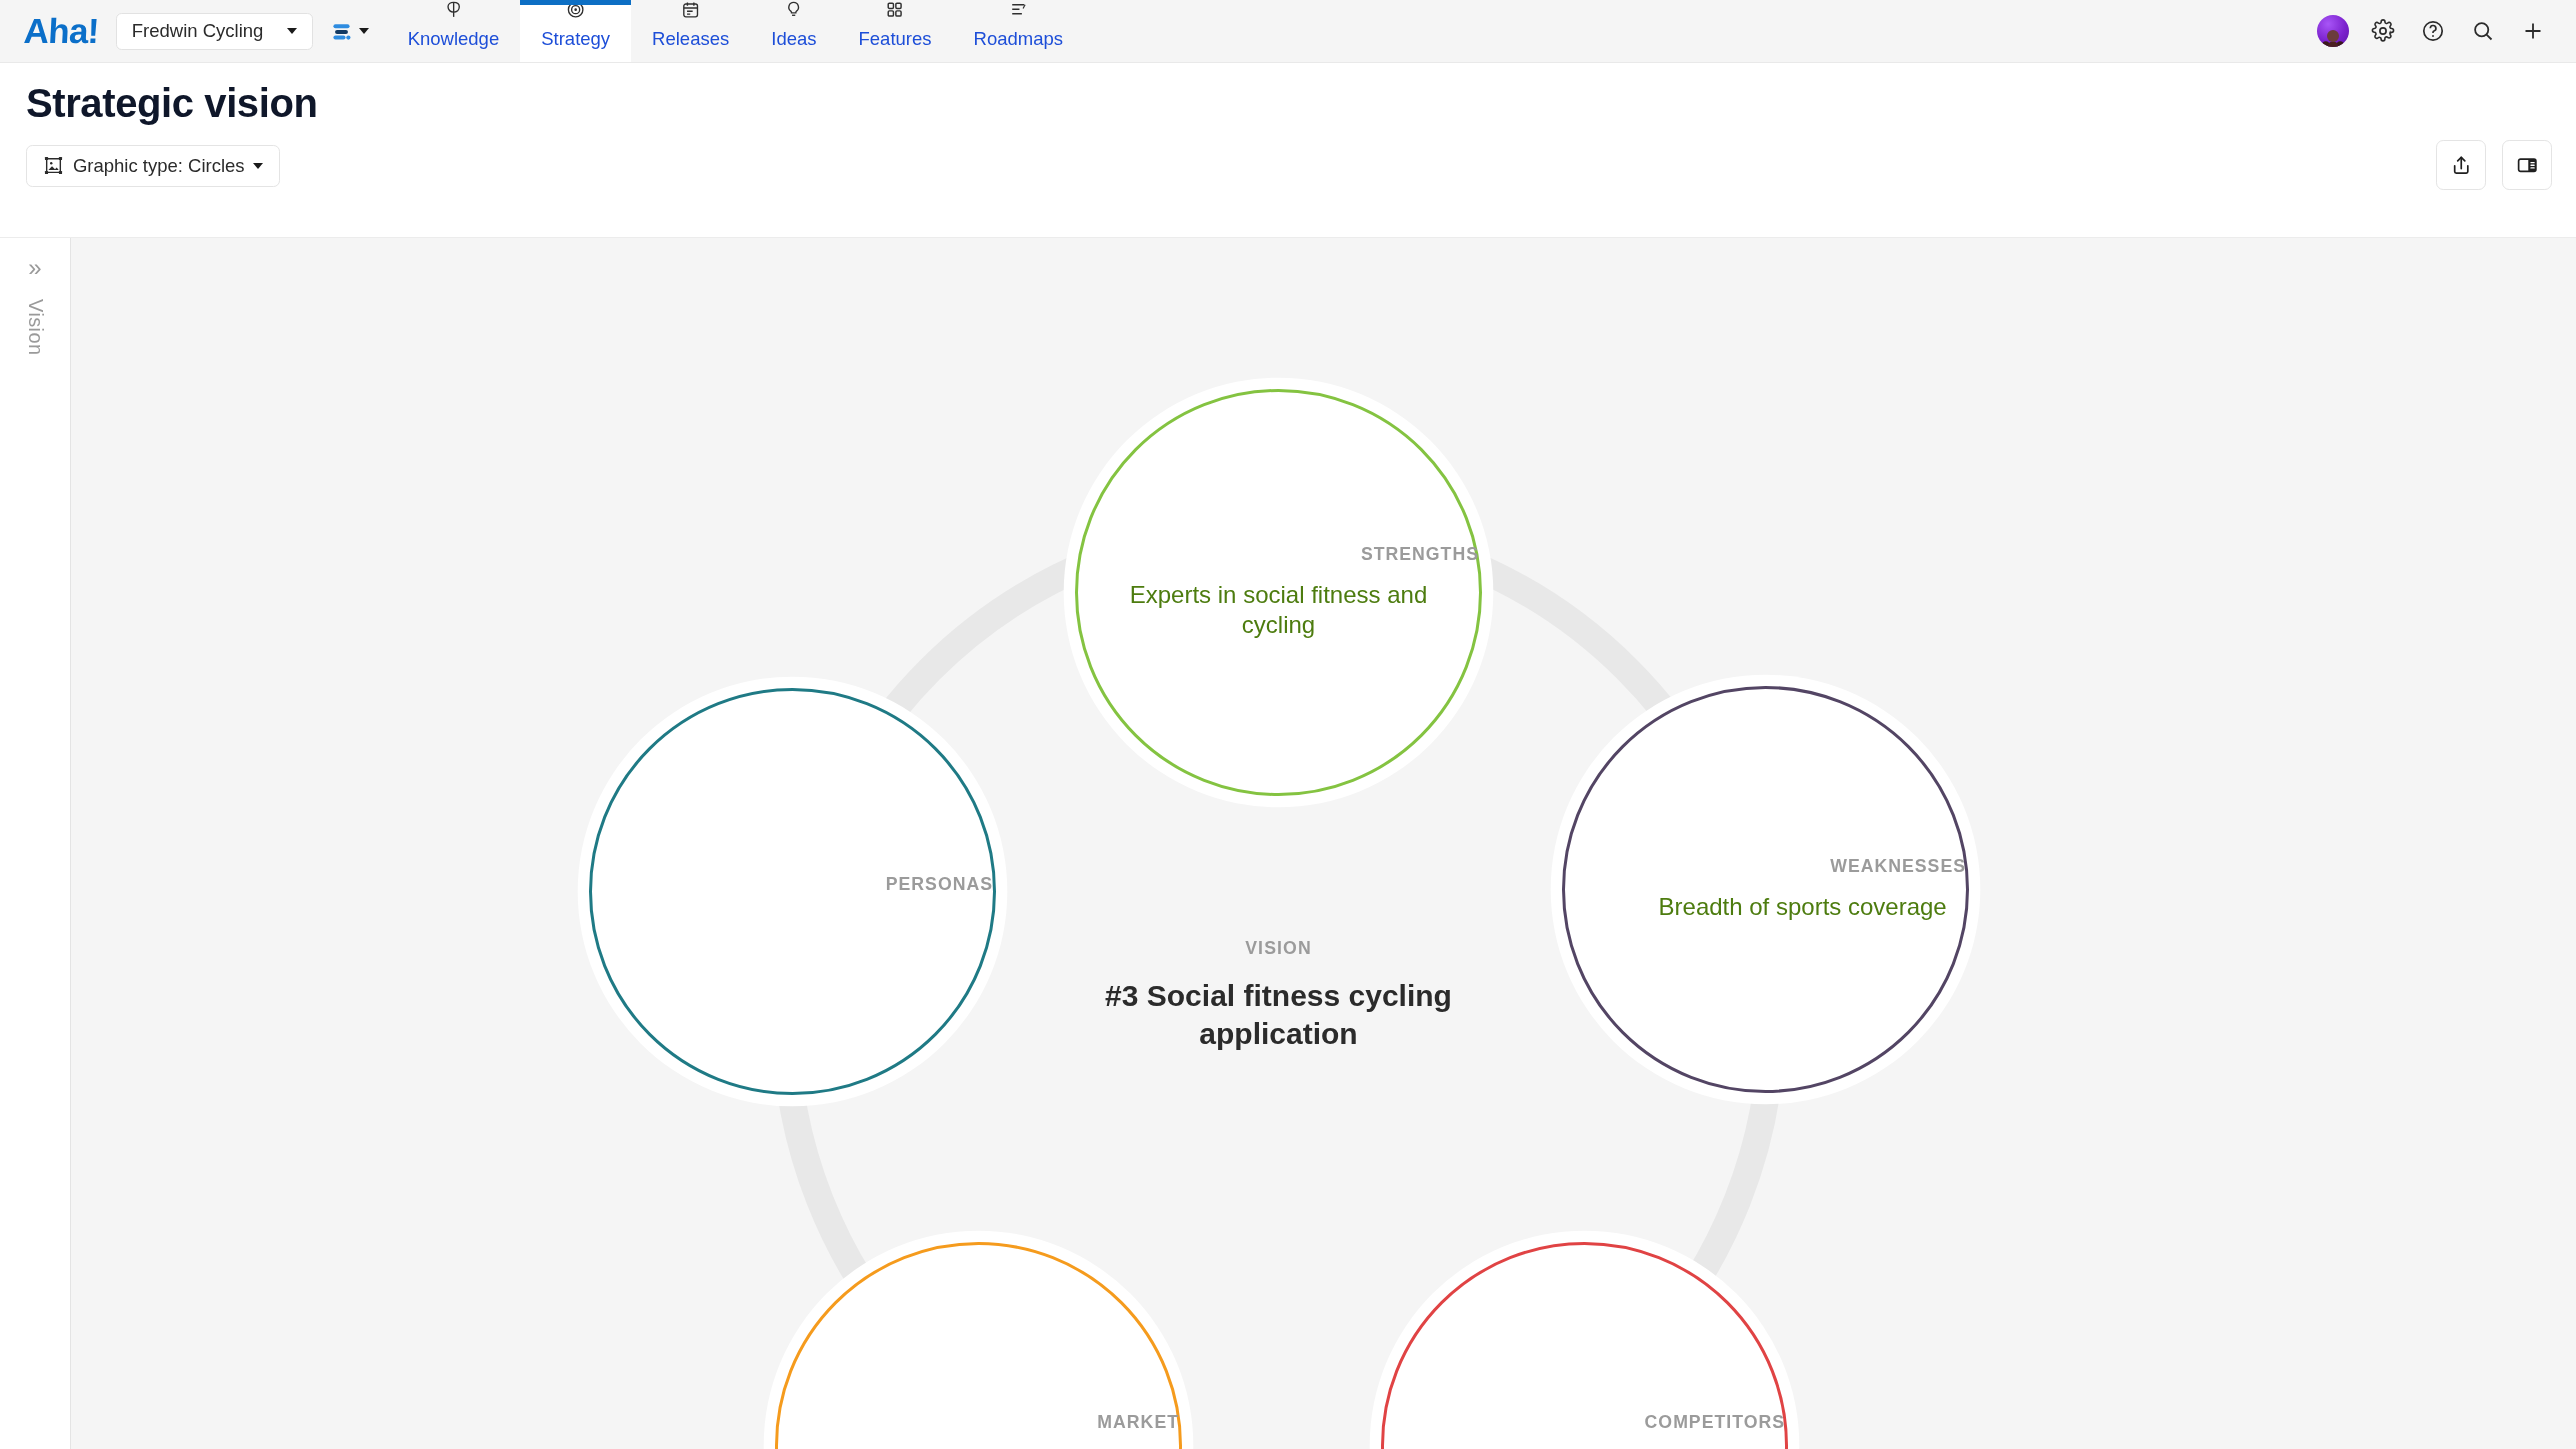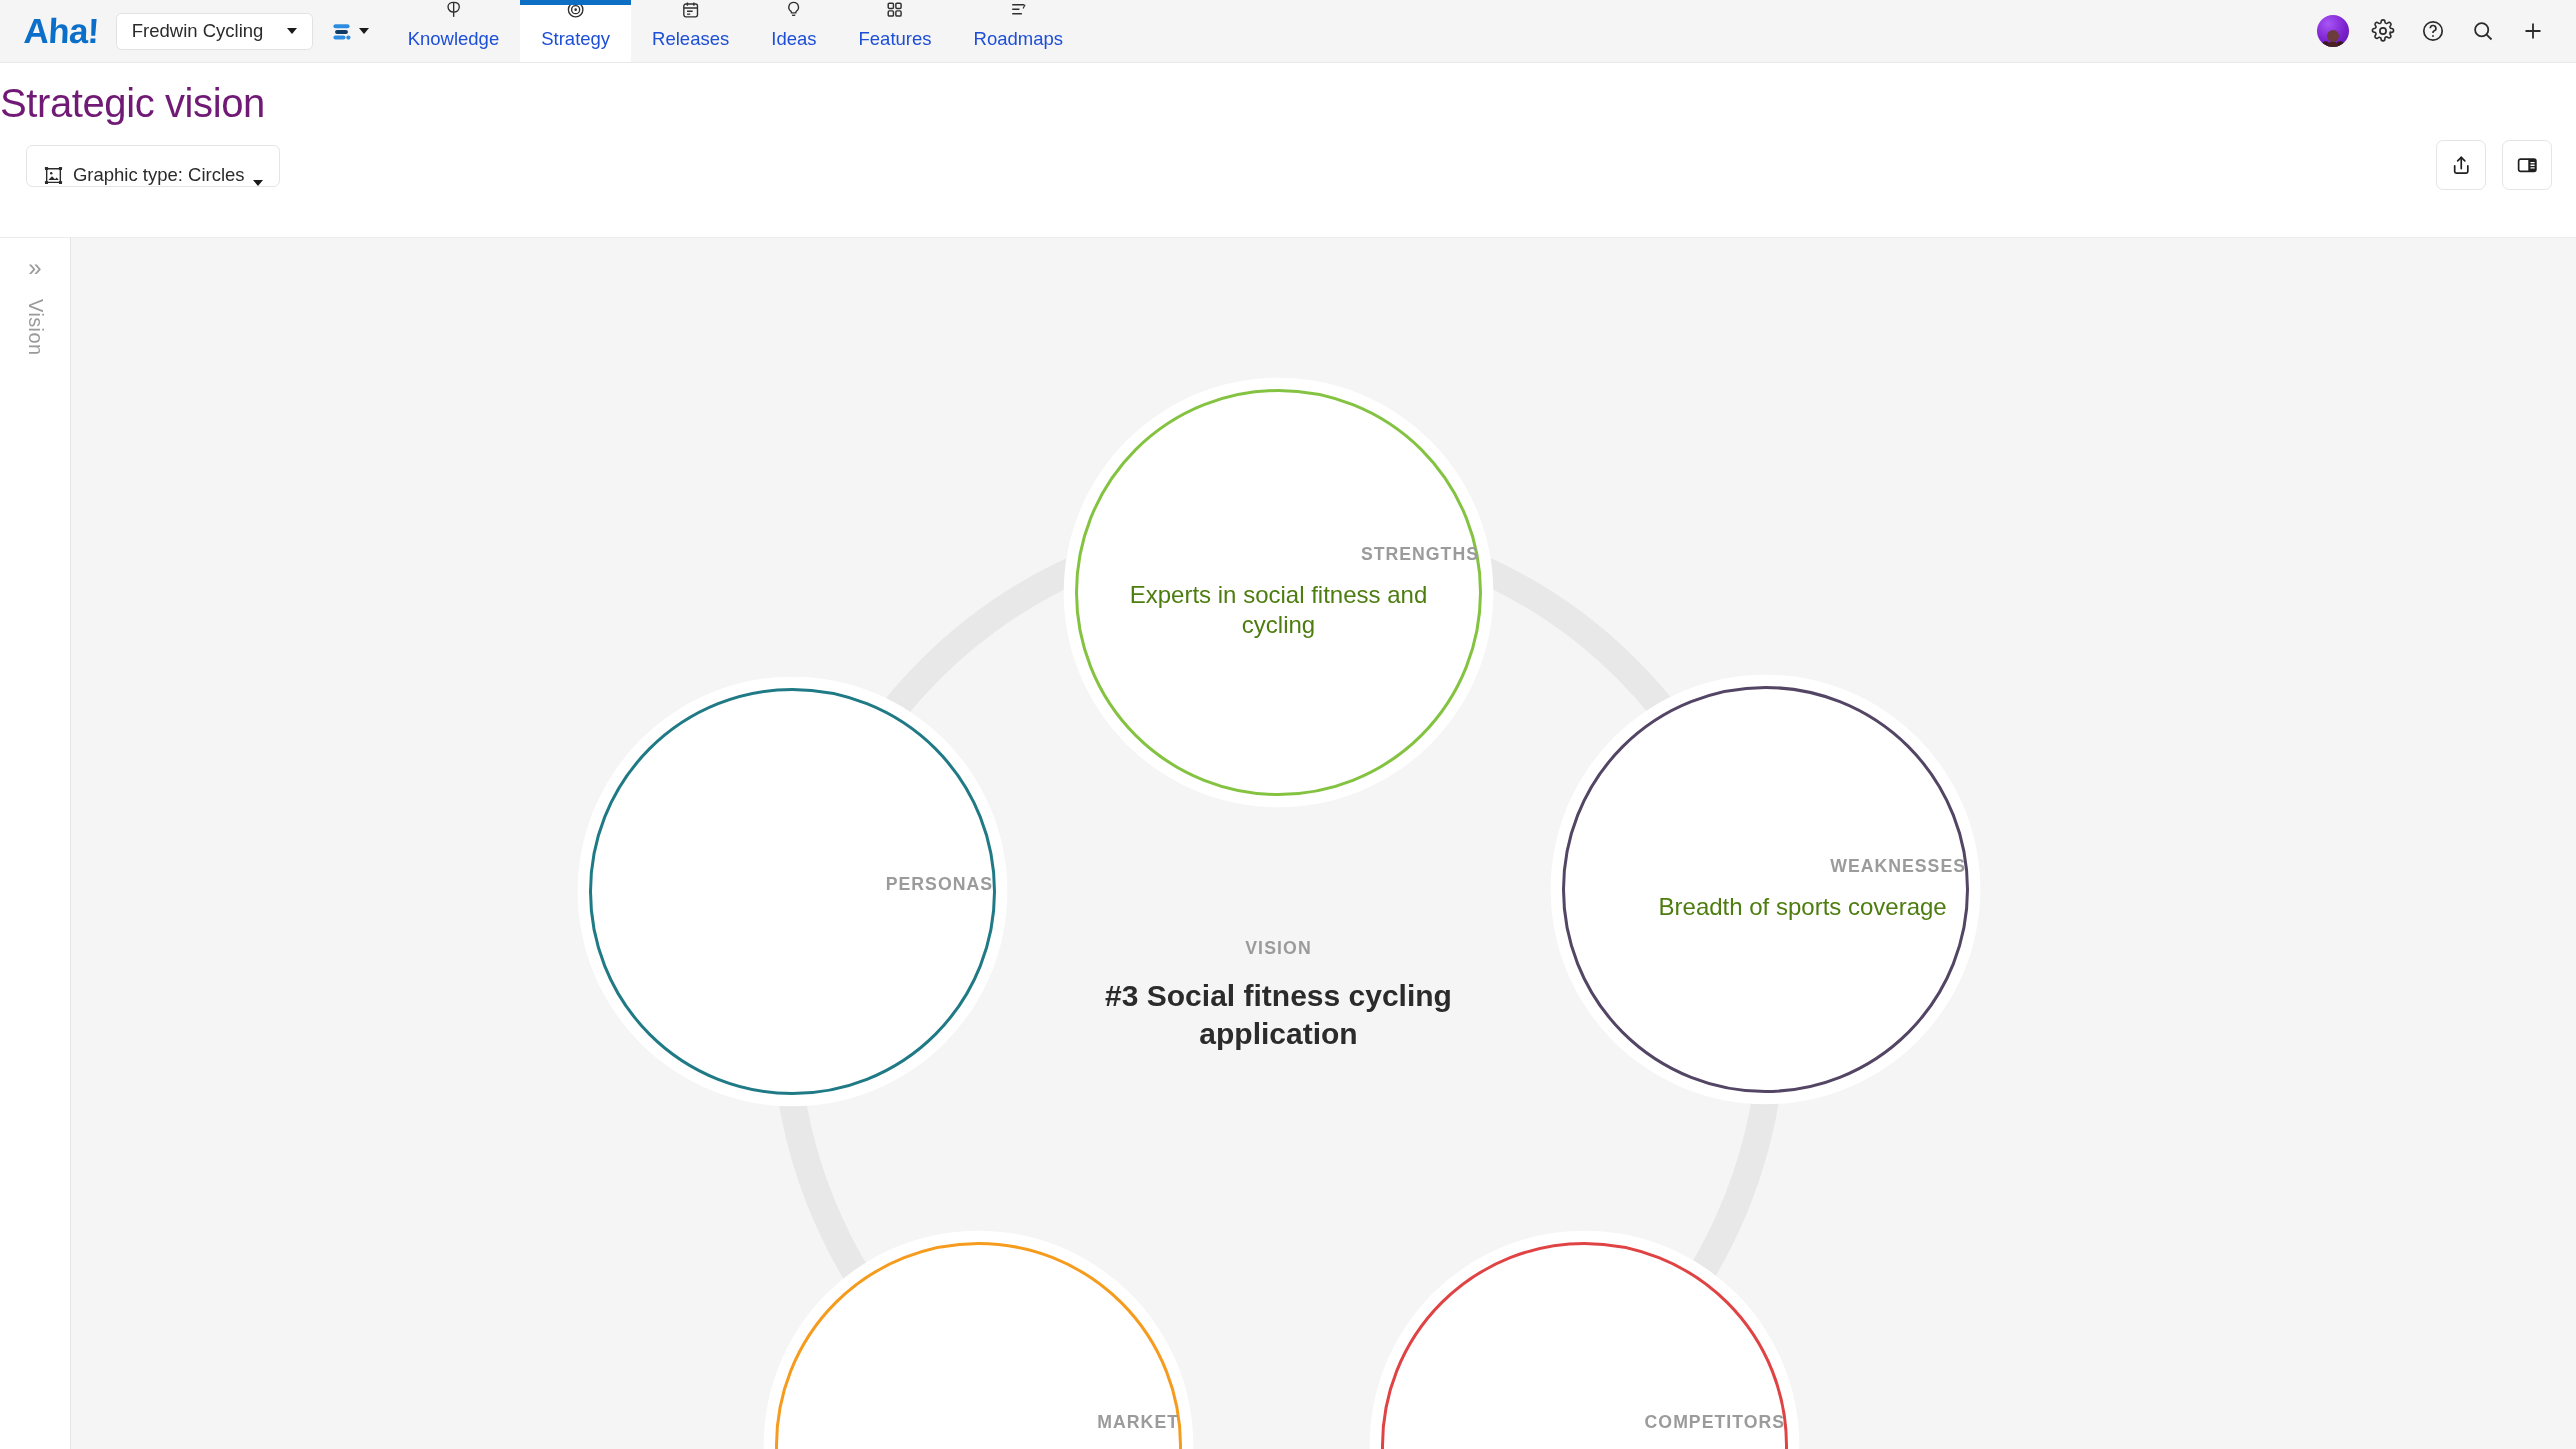--- a/index.html
+++ b/index.html
@@ -113,26 +113,27 @@
 
   
   .page-header {
     position: relative;
     padding: 17.7px 0 0 0;
     background: #ffffff;
     height: 174px;
   }
   .page-title {
     font-size: 40px;
-    font-weight: 400;
-    color: #701a75;
+    font-weight: 700;
+    color: #0f172a;
+    padding-left: 26px;
     letter-spacing: -0.4px;
   }
   .graphic-type-btn {
-    display: inline-flex; align-items: flex-end; gap: 8.9px;
+    display: inline-flex; align-items: center; gap: 8.9px;
     margin: 19.3px 0 0 26px;
     height: 42px;
     padding: 0 16px;
     border: 0.8px solid #e4e4e4;
     border-radius: 6.4px;
     background: #ffffff;
     font-size: 18.5px;
     color: #2b2b2b;
     cursor: pointer;
     white-space: nowrap;

